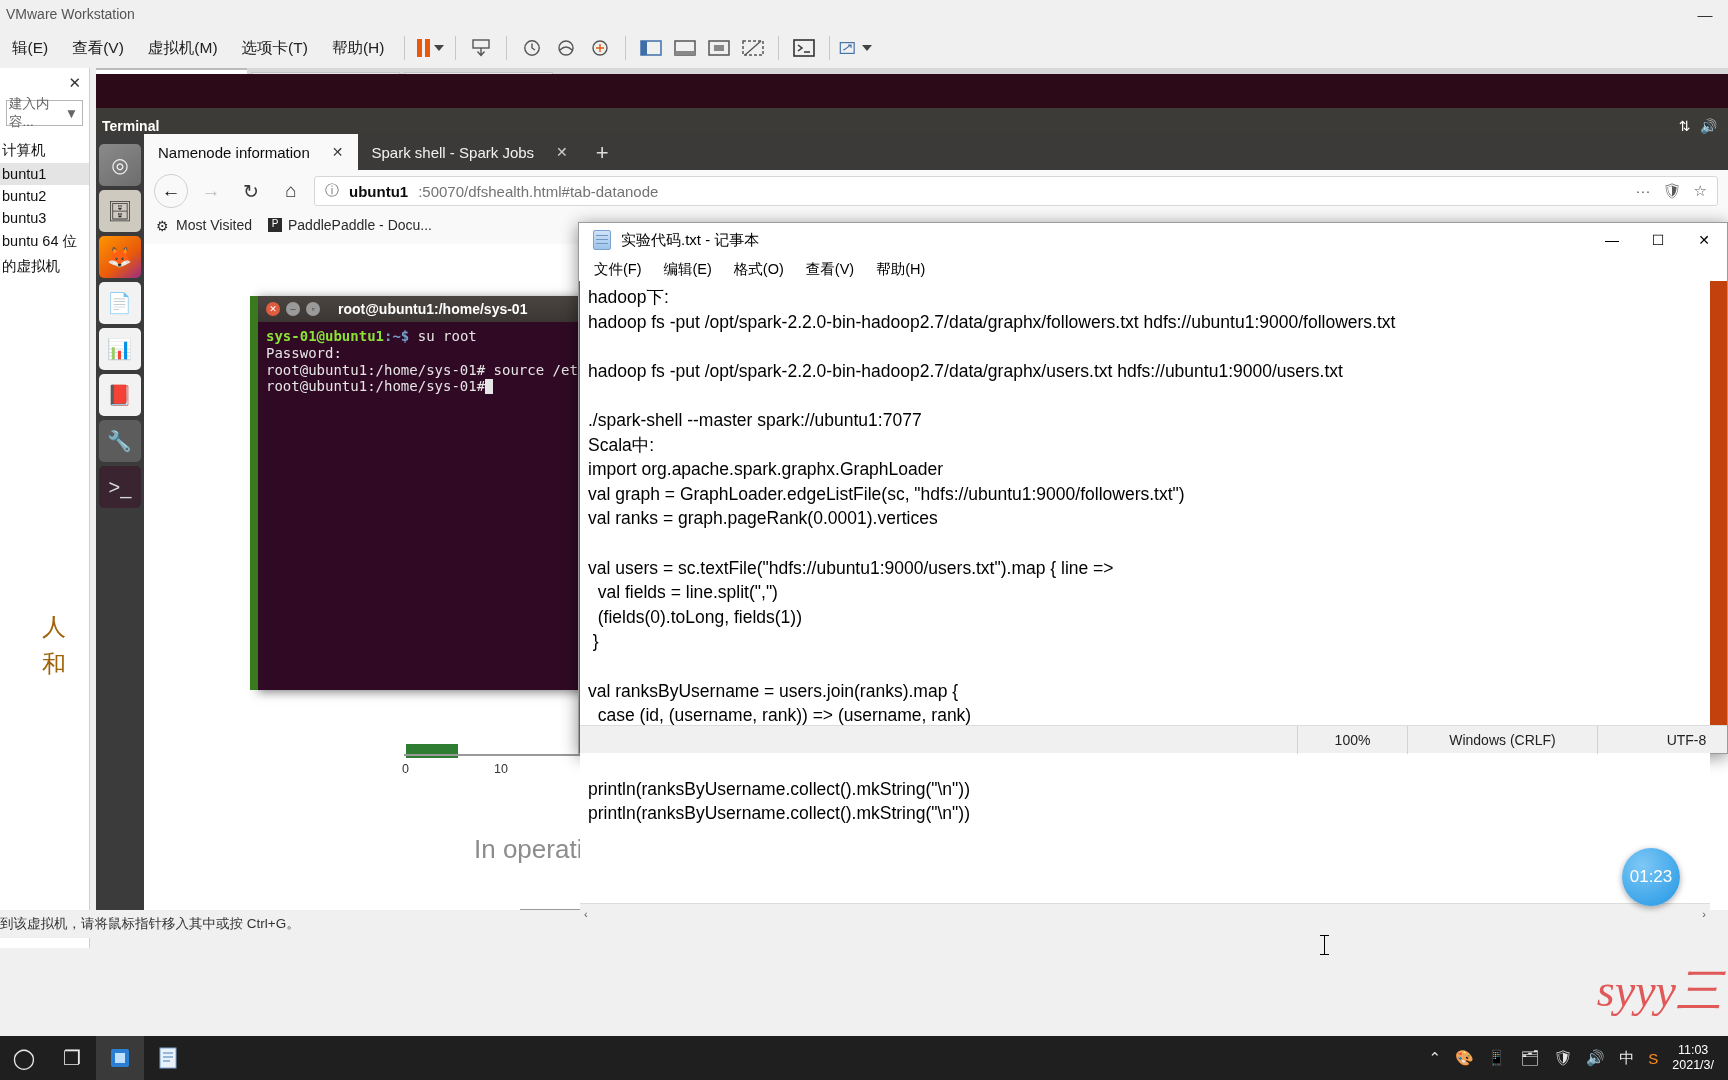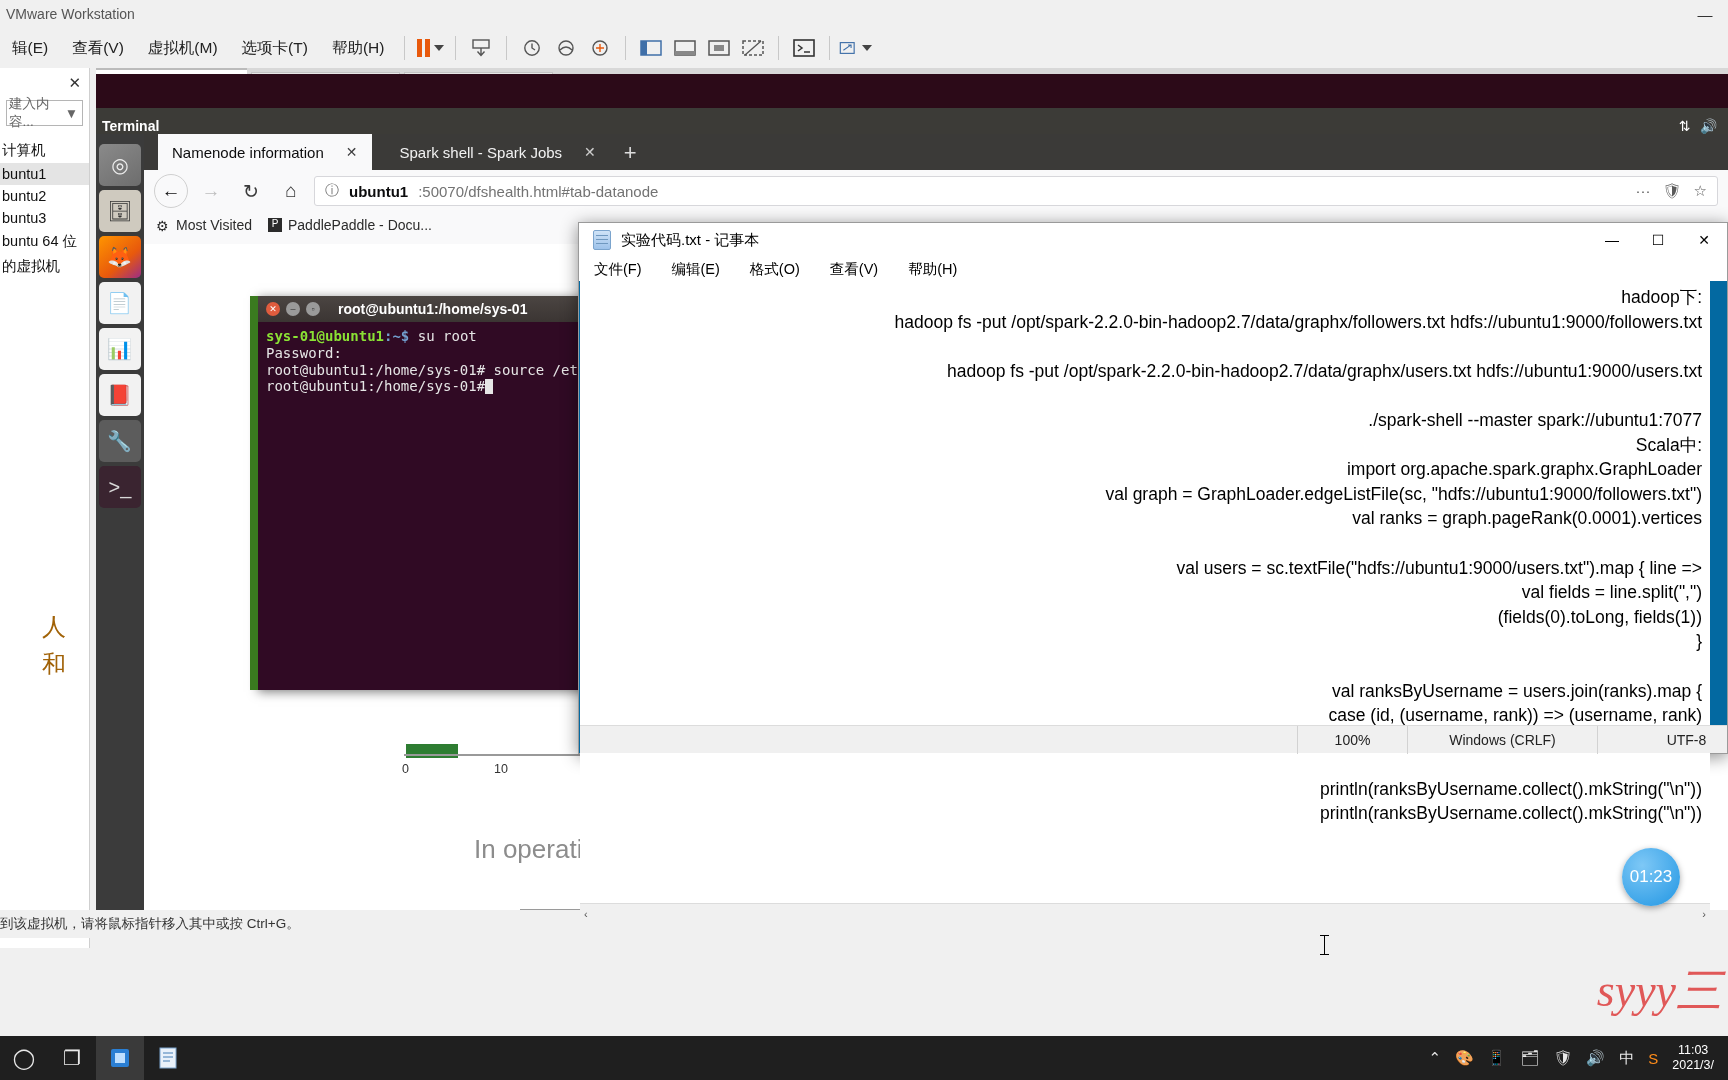--- a/index.html
+++ b/index.html
@@ -83,21 +83,21 @@
   .u-ico.term{ background:#3a2430; color:#d8d8d8; }
   .u-ico.tool{ background:#5c5c5c; }
 
   
   #firefox{
     position:absolute; left:48px; top:60px; width:1584px; height:800px;
     background:#f9f9fa; overflow:hidden;
   }
   .ff-tabstrip{ height:36px; background:#3b3a38; display:flex; align-items:flex-end; }
   .ff-tab{ height:36px; display:flex; align-items:center; padding:0 14px;
-     font-size:15px; color:#f2f2f2; gap:22px;margin-left:14px; }
+     font-size:15px; color:#f2f2f2; gap:22px; }
   .ff-tab.active{ background:#f9f9fa; color:#0c0c0d; }
   .ff-tab .x{ font-size:14px; opacity:.8; }
   .ff-newtab{ color:#ddd; font-size:22px; padding:0 14px; line-height:1; padding-bottom:6px;}
   .ff-navbar{ height:42px; background:#f9f9fa; display:flex; align-items:center; gap:6px; padding:0 10px;}
   .ff-nav{ width:34px; height:34px; border-radius:17px; display:flex; align-items:center;
       justify-content:center; font-size:19px; color:#3a3a3a; }
   .ff-nav.back{ border:1px solid #d0d0d0; color:#0c0c0d; }
   .ff-nav.fwd{ color:#bdbdbd; }
   .ff-url{ flex:1; height:30px; background:#fff; border:1px solid #d7d7db; border-radius:3px;
       display:flex; align-items:center; padding:0 10px; gap:10px; font-size:15px; color:#737373; }
@@ -138,36 +138,35 @@
      color:#e6e6e6; line-height:1.2; white-space:pre;}
   .gt-user{ color:#8ae234; font-weight:bold;}
   .gt-path{ color:#729fcf; font-weight:bold;}
   .gt-cursor{ display:inline-block; width:8px; height:15px; background:#e6e6e6;
      vertical-align:-3px; }
   .gt-green{ position:absolute; left:-8px; top:0; width:8px; height:394px; background:#3a7a1f;}
 
   
   #notepad{
     position:absolute; left:578px; top:222px; width:1150px; height:532px;
-    background:#0369a1; border:1px solid #9a9a9a;
+    background:#c2410c; border:1px solid #9a9a9a;
     box-shadow:0 3px 16px rgba(0,0,0,.45);
-    text-align:right;
   }
   .np-title{ height:34px; background:#ffffff; display:flex; align-items:center; gap:10px;
      padding-left:14px; }
   .np-ico{ width:18px; height:20px; background:linear-gradient(#cfe3f7,#9dc2ea);
      border:1px solid #7ba4cd; border-radius:2px; position:relative;}
   .np-ico:before{ content:""; position:absolute; left:2px; top:4px; width:12px;height:1px;
      background:#6f98bf; box-shadow:0 4px 0 #6f98bf, 0 8px 0 #6f98bf;}
   .np-titletext{ font-size:15px; color:#000; }
   .np-wbtns{ margin-left:auto; display:flex; height:34px; }
   .np-wbtn{ width:46px; height:34px; display:flex; align-items:center; justify-content:center;
      font-size:14px; color:#000;}
   .np-wbtn.close{ color:#000; }
-  .np-menubar{ height:24px; background:#fff; display:flex; align-items:center; gap:12px; padding-left:6px;}
+  .np-menubar{ height:24px; background:#fff; display:flex; align-items:center; gap:4px; padding-left:6px;}
   .np-menu{ font-size:14.5px; color:#000; padding:2px 9px;}
   .np-text{ position:absolute; left:1px; top:44px; width:1130px; height:624px; background:#fff;
      padding:6px 8px; font-size:17.5px; color:#000; line-height:24.6px; white-space:pre;
      overflow:hidden; font-family:"Liberation Sans", sans-serif;margin-top:12px;}
   .np-caret{ position:absolute; left:745px; top:712px; width:1px; height:20px; background:#000;}
   .np-caret:before,.np-caret:after{content:"";position:absolute;left:-4px;width:9px;height:1px;background:#000;}
   .np-caret:before{top:0;} .np-caret:after{bottom:0;}
   .np-hscroll{ position:absolute; left:1px; top:680px; width:1130px; height:20px;
      background:#f0f0f0; border-top:1px solid #dcdcdc; display:flex; align-items:center;
      justify-content:space-between; padding:0 4px; font-size:11px; color:#555;}

